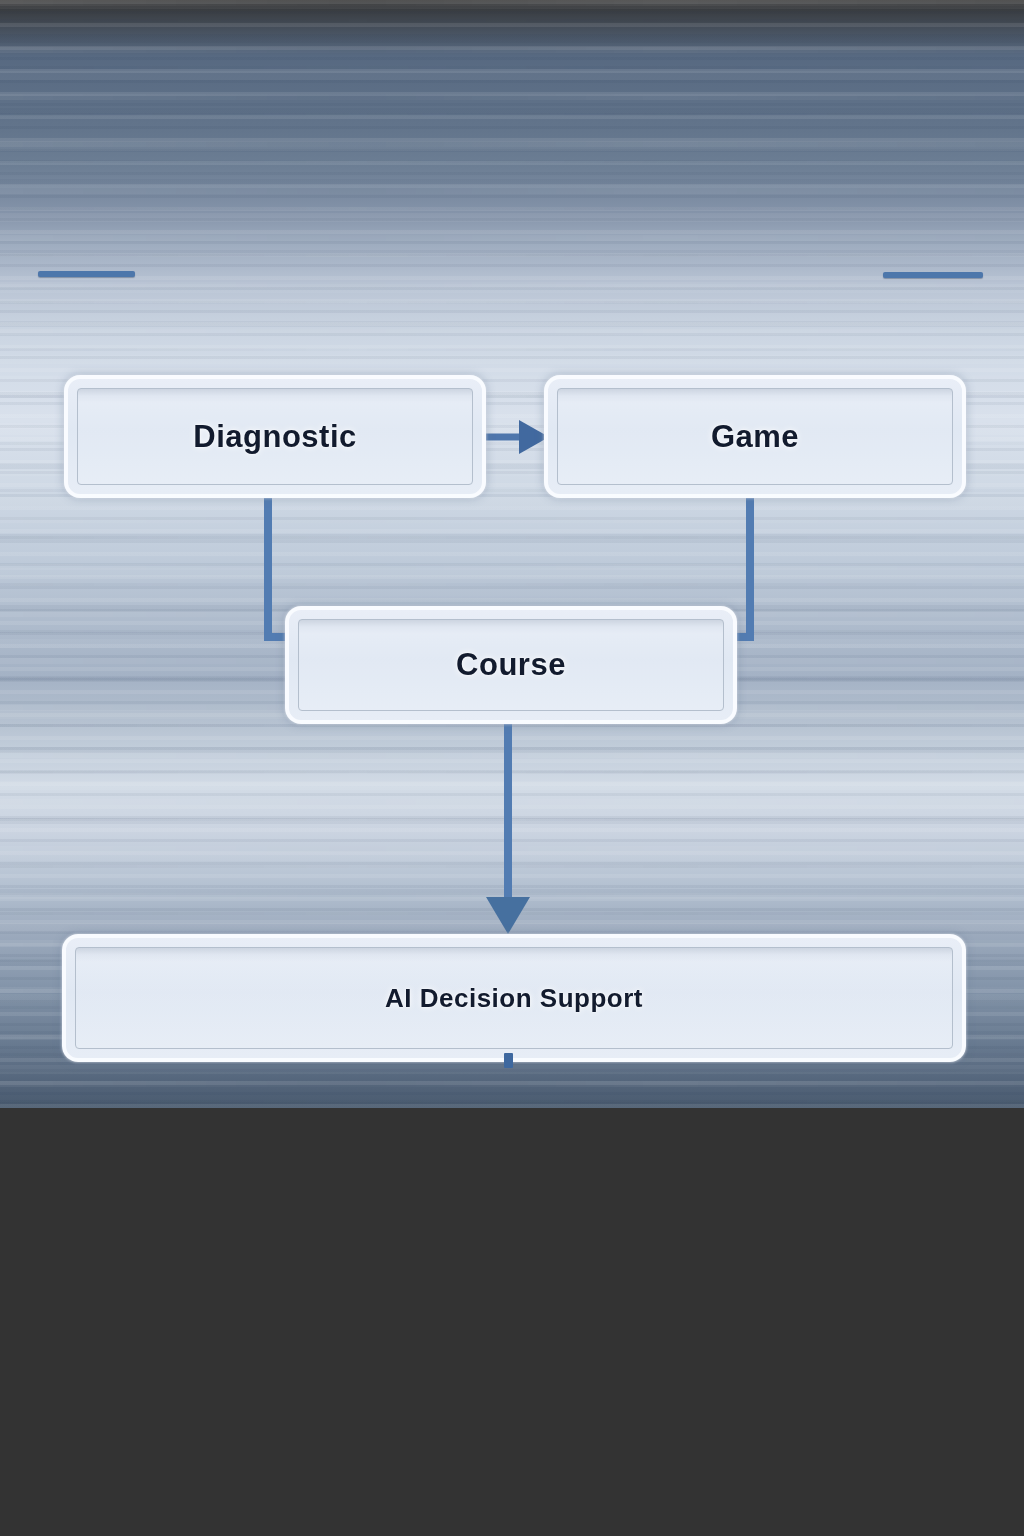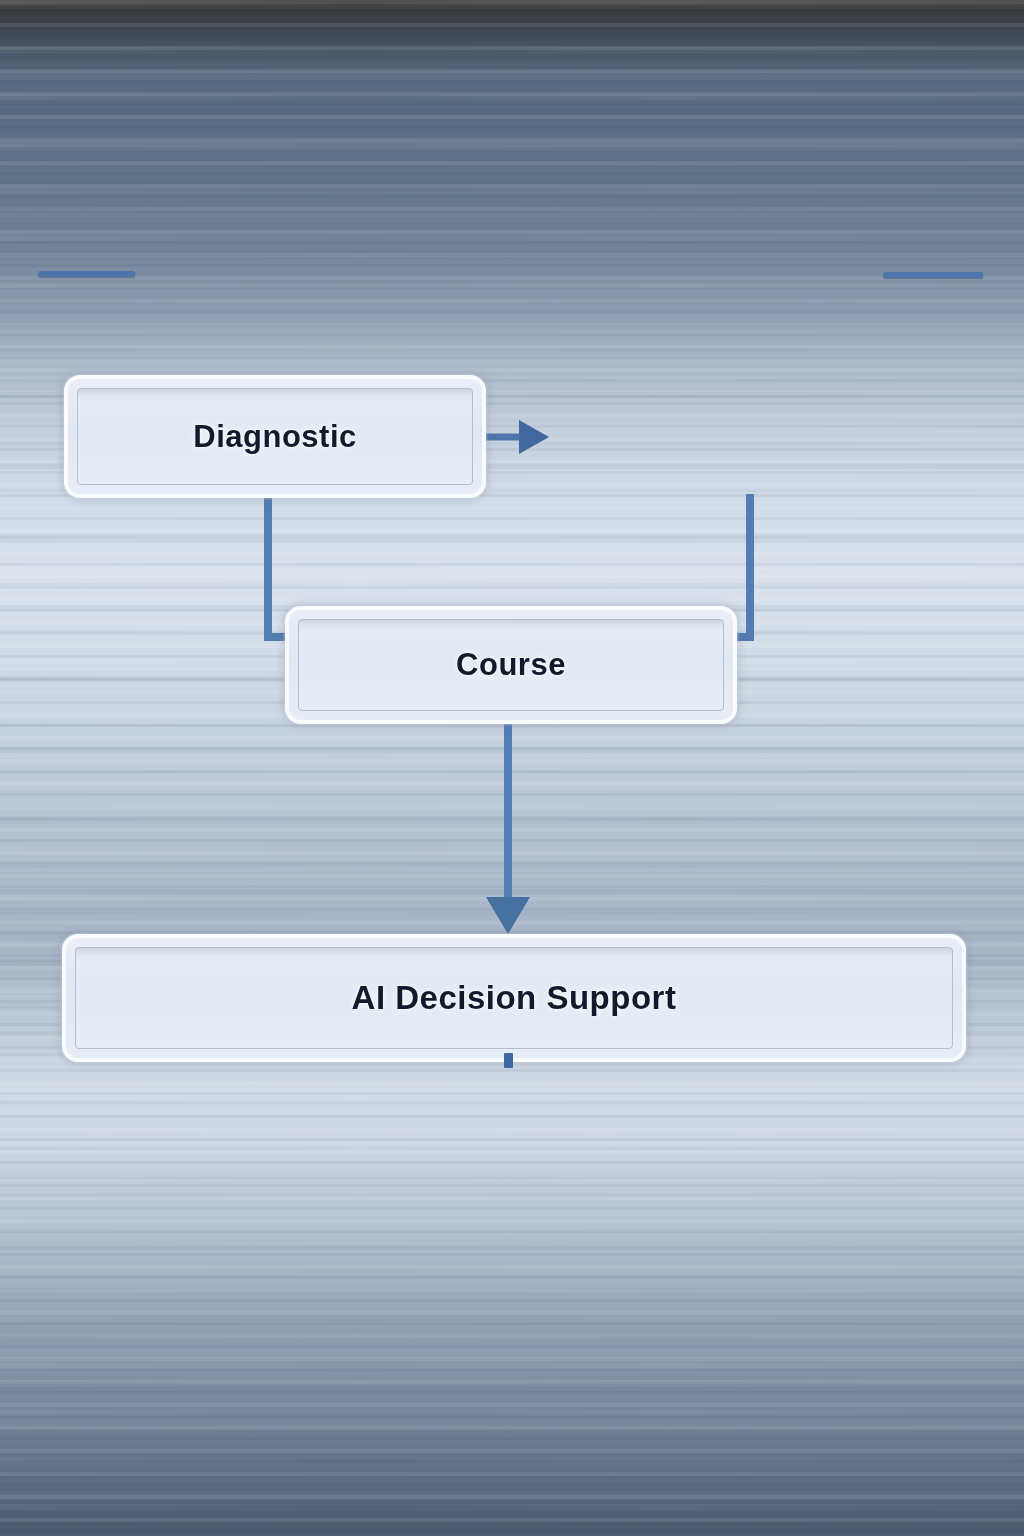--- a/index.html
+++ b/index.html
@@ -1,18 +1,18 @@
 <!DOCTYPE html>
 <html><head>
 <meta charset="utf-8">
 <style>
   html,body{margin:0;padding:0;background:#333;}
   #stage{
     position:relative;
-    width:1024px;height:1536px;
+    width:1024px;height:1108px;
     margin:0 auto;
     overflow:hidden;
     font-family:"Liberation Sans","DejaVu Sans",sans-serif;
     background:linear-gradient(180deg,
       #4e5f76 0%,
       #57698100 0%,
       #576981 5%,
       #61738a 11%,
       #6c7e94 15%,
       #8392a8 19%,
@@ -82,21 +82,21 @@
     font-size:31px;
     font-weight:600;
     letter-spacing:0.5px;
     text-shadow:0 0 7px rgba(255,255,255,0.95),0 0 2px #ffffff;
     white-space:nowrap;
   }
   #node-diagnostic{left:64px;top:375px;width:422px;height:123px;}
   #node-game{left:544px;top:375px;width:422px;height:123px;}
   #node-course{left:285px;top:606px;width:452px;height:118px;}
   #node-ai{left:62px;top:934px;width:904px;height:128px;}
-  #node-ai .label{font-size:33px;}
+  #node-ai .label{font-size:26px;}
   svg.connectors{position:absolute;inset:0;pointer-events:none;}
   .decor-line{position:absolute;height:6px;border-radius:2px;background:#4d77ab;box-shadow:0 1px 1px rgba(30,50,80,0.35);}
   #decor-left{left:38px;top:271px;width:97px;}
   #decor-right{left:883px;top:272px;width:100px;}
   #stub-bottom{
     position:absolute;left:504px;top:1053px;width:9px;height:15px;
     background:#3e689f;border-radius:1px;
   }
 </style>
 </head>
@@ -124,20 +124,23 @@
     <g>
       <line x1="508" y1="699" x2="508" y2="900" stroke="#527cb2" stroke-width="8" stroke-linecap="round"></line>
       <polygon points="486,897 530,897 508,934" fill="#46709f"></polygon>
     </g>
   </svg>
 
   <div id="node-diagnostic" class="node">
     <span class="label">Diagnostic</span>
   </div>
 
+  <div id="node-game" class="node">
+    <span class="label">Game</span>
+  </div>
 
   <div id="node-course" class="node">
     <span class="label">Course</span>
   </div>
 
   <div id="node-ai" class="node">
     <span class="label">AI Decision Support</span>
   </div>
 
   <div id="stub-bottom"></div>

